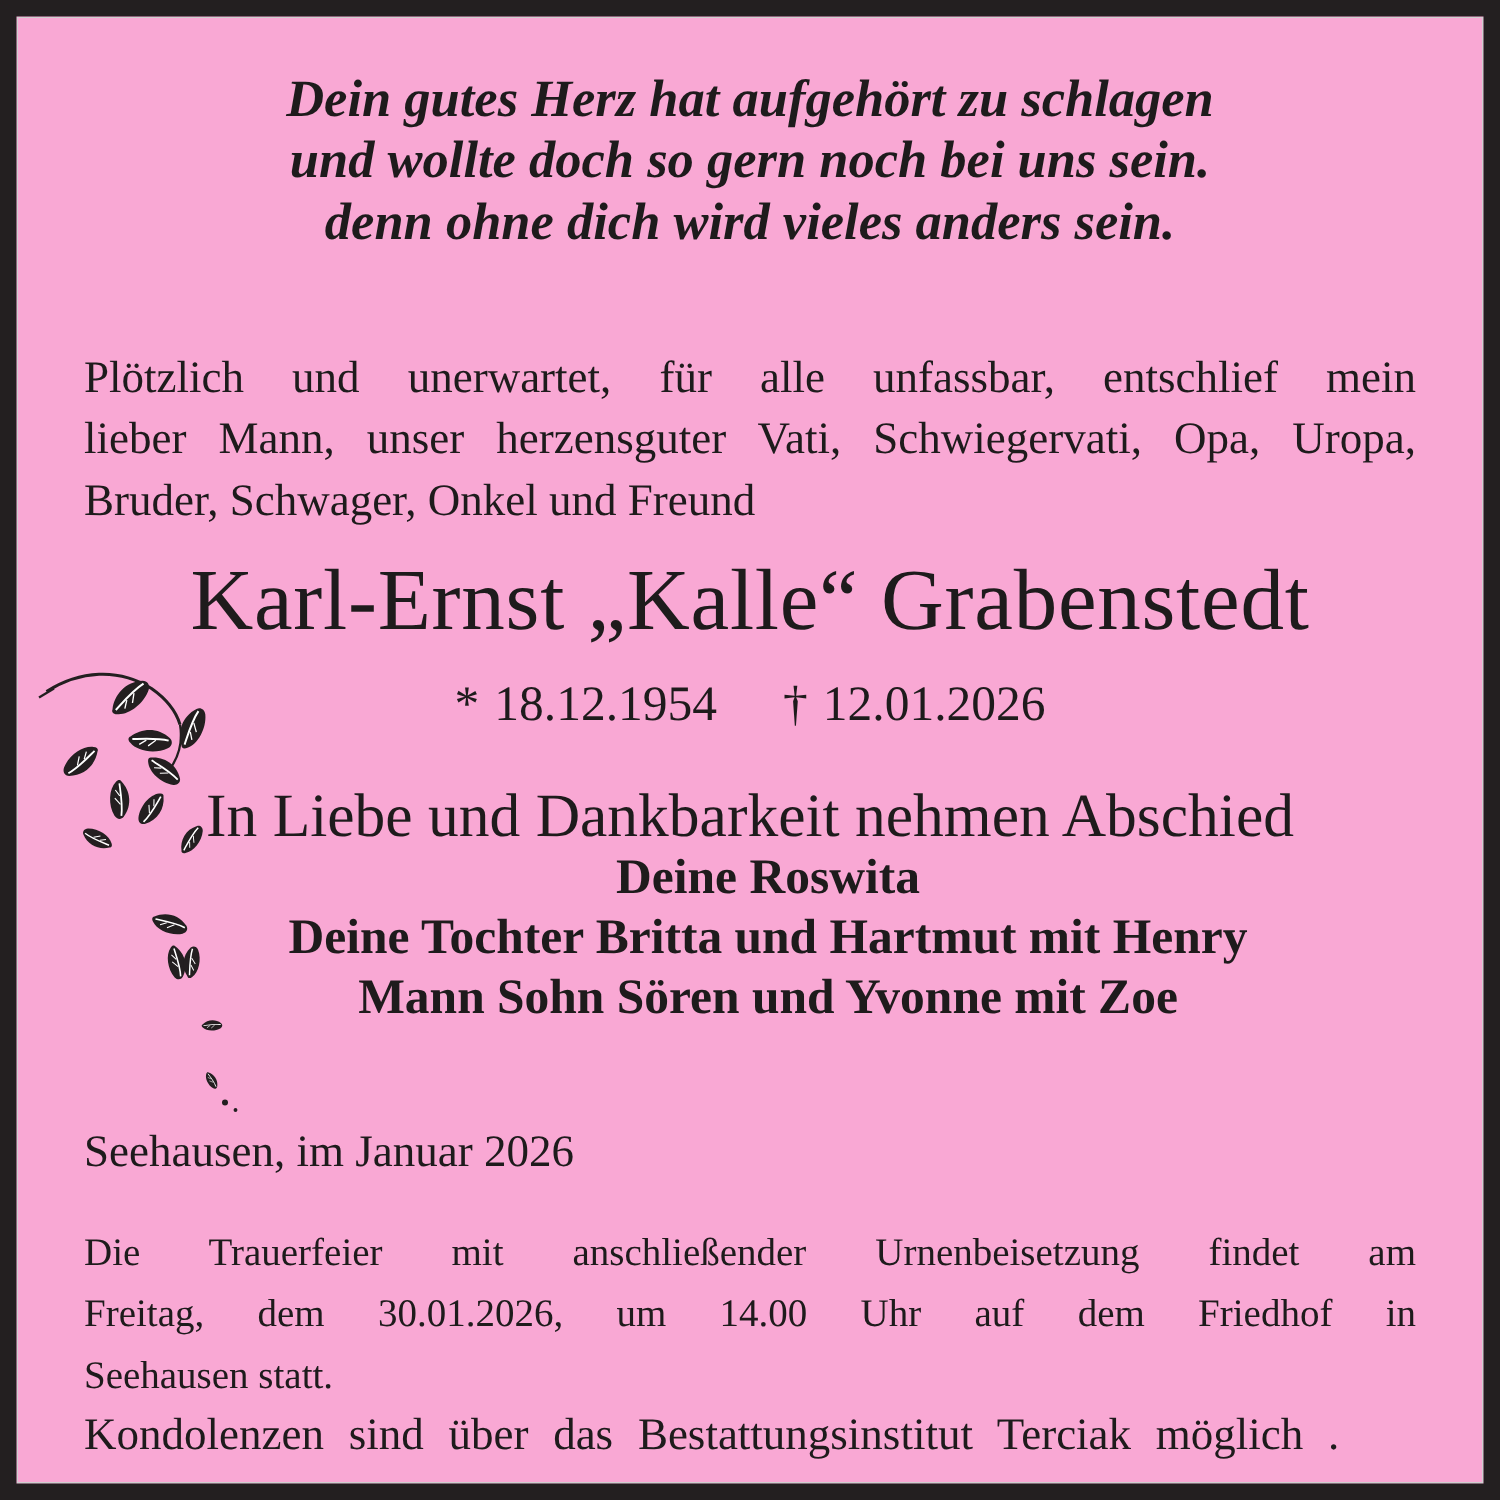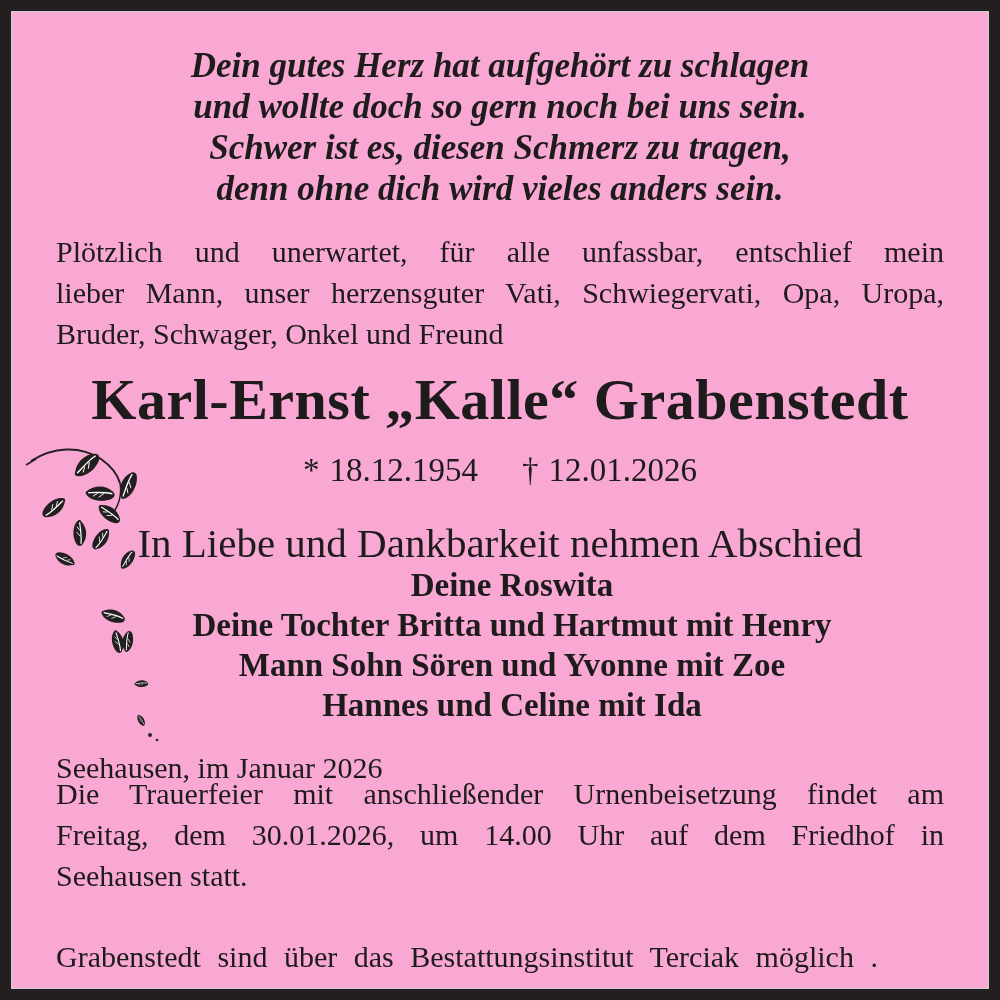--- a/index.html
+++ b/index.html
@@ -37,21 +37,21 @@
   }
   .line-justify {
     text-align: justify;
     text-align-last: justify;
   }
   .line-left { text-align: left; }
 
   .deceased-name {
     top: 356px; left: 0; right: 0;
     text-align: center;
-    font-weight: bold;
+    font-weight: normal;
     font-size: 58px;
     line-height: 66px;
     letter-spacing: 0.5px;
   }
 
   .life-dates {
     top: 440px; left: 0; right: 0;
     display: flex;
     justify-content: center;
     gap: 44px;
@@ -77,22 +77,22 @@
     margin-left: 24px;
   }
 
   .place-date {
     top: 737px; left: 45px; right: 45px;
     font-size: 30px;
     line-height: 40px;
   }
 
   .funeral {
-    top: 762px; left: 45px; right: 45px;
-    font-size: 30px;
+    top: 803px; left: 45px; right: 45px;
+    font-size: 26px;
     line-height: 41px;
   }
 
   .condolence {
     top: 925px; left: 45px; right: 45px;
     font-size: 30px;
     line-height: 41px;
     word-spacing: 9px;
     white-space: nowrap;
   }
@@ -104,21 +104,20 @@
   .leaves svg { width: 100%; height: 100%; }
 </style>
 </head>
 <body>
 
 <div class="page">
 
   <div class="abs poem">
     <div>Dein gutes Herz hat aufgehört zu schlagen</div>
     <div>und wollte doch so gern noch bei uns sein.</div>
-    <div>Schwer ist es, diesen Schmerz zu tragen,</div>
     <div>denn ohne dich wird vieles anders sein.</div>
   </div>
 
   <div class="abs intro">
     <div class="line-justify">Plötzlich und unerwartet, für alle unfassbar, entschlief mein</div>
     <div class="line-justify">lieber Mann, unser herzensguter Vati, Schwiegervati, Opa, Uropa,</div>
     <div class="line-left">Bruder, Schwager, Onkel und Freund</div>
   </div>
 
   <div class="abs deceased-name">Karl-Ernst „Kalle“ Grabenstedt</div>
@@ -127,32 +126,31 @@
     <span class="date-item"><span class="date-symbol">*</span><span>18.12.1954</span></span>
     <span class="date-item"><span class="date-symbol">†</span><span>12.01.2026</span></span>
   </div>
 
   <div class="abs farewell-heading">In Liebe und Dankbarkeit nehmen Abschied</div>
 
   <div class="abs mourners">
     <div>Deine Roswita</div>
     <div>Deine Tochter Britta und Hartmut mit Henry</div>
     <div>Mann Sohn Sören und Yvonne mit Zoe</div>
-    <div>Hannes und Celine mit Ida</div>
   </div>
 
   <div class="abs place-date">Seehausen, im Januar 2026</div>
 
   <div class="abs funeral">
     <div class="line-justify">Die Trauerfeier mit anschließender Urnenbeisetzung findet am</div>
     <div class="line-justify">Freitag, dem 30.01.2026, um 14.00 Uhr auf dem Friedhof in</div>
     <div class="line-left">Seehausen statt.</div>
   </div>
 
-  <div class="abs condolence">Grabenstedt sind über das Bestattungsinstitut Terciak möglich .</div>
+  <div class="abs condolence">Kondolenzen sind über das Bestattungsinstitut Terciak möglich .</div>
 
   <div class="abs leaves">
     <svg viewBox="0 0 150 305" xmlns="http://www.w3.org/2000/svg">
       <defs>
         <g id="leaf">
           <path d="M0,0 C4,-9 14,-15 25,-12 C28,-11 29,-8 27,-5 C21,3 9,7 2,4 C-1,3 -1,1 0,0 Z" fill="#231f20"></path>
           <path d="M2,1 C9,-3 17,-8 25,-10" stroke="#ffffff" fill="none" stroke-width="1.4"></path>
           <path d="M8,2 l3,-5 M14,0 l3,-6" stroke="#ffffff" fill="none" stroke-width="0.9"></path>
         </g>
       </defs>

